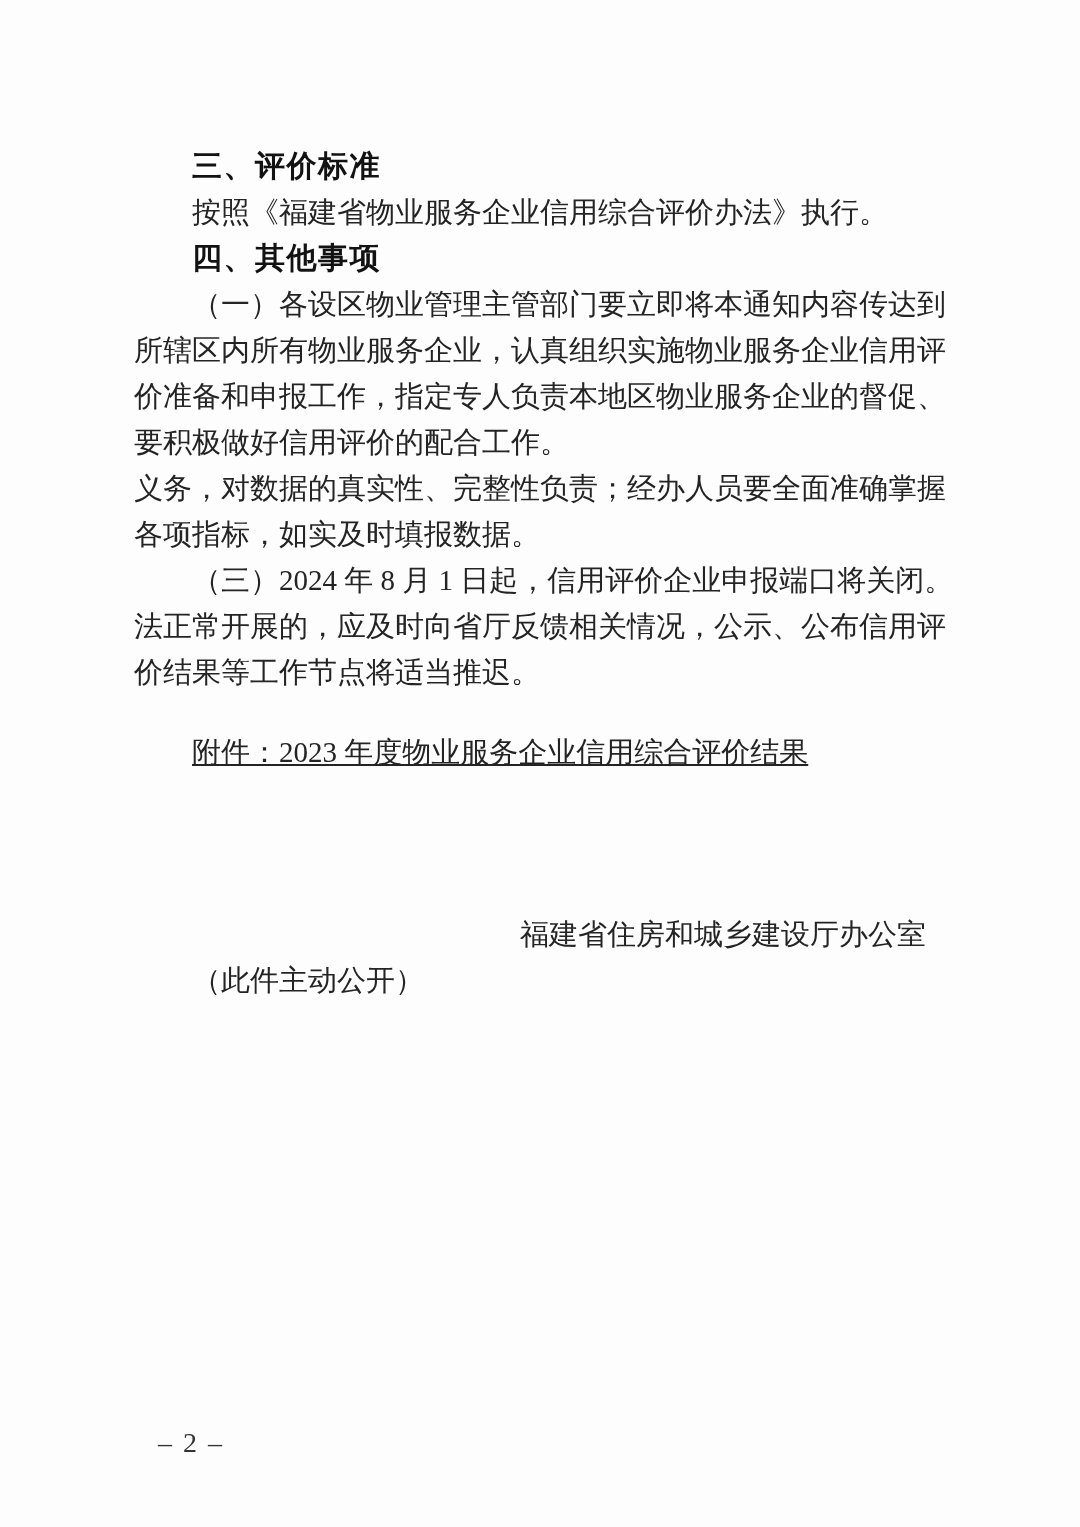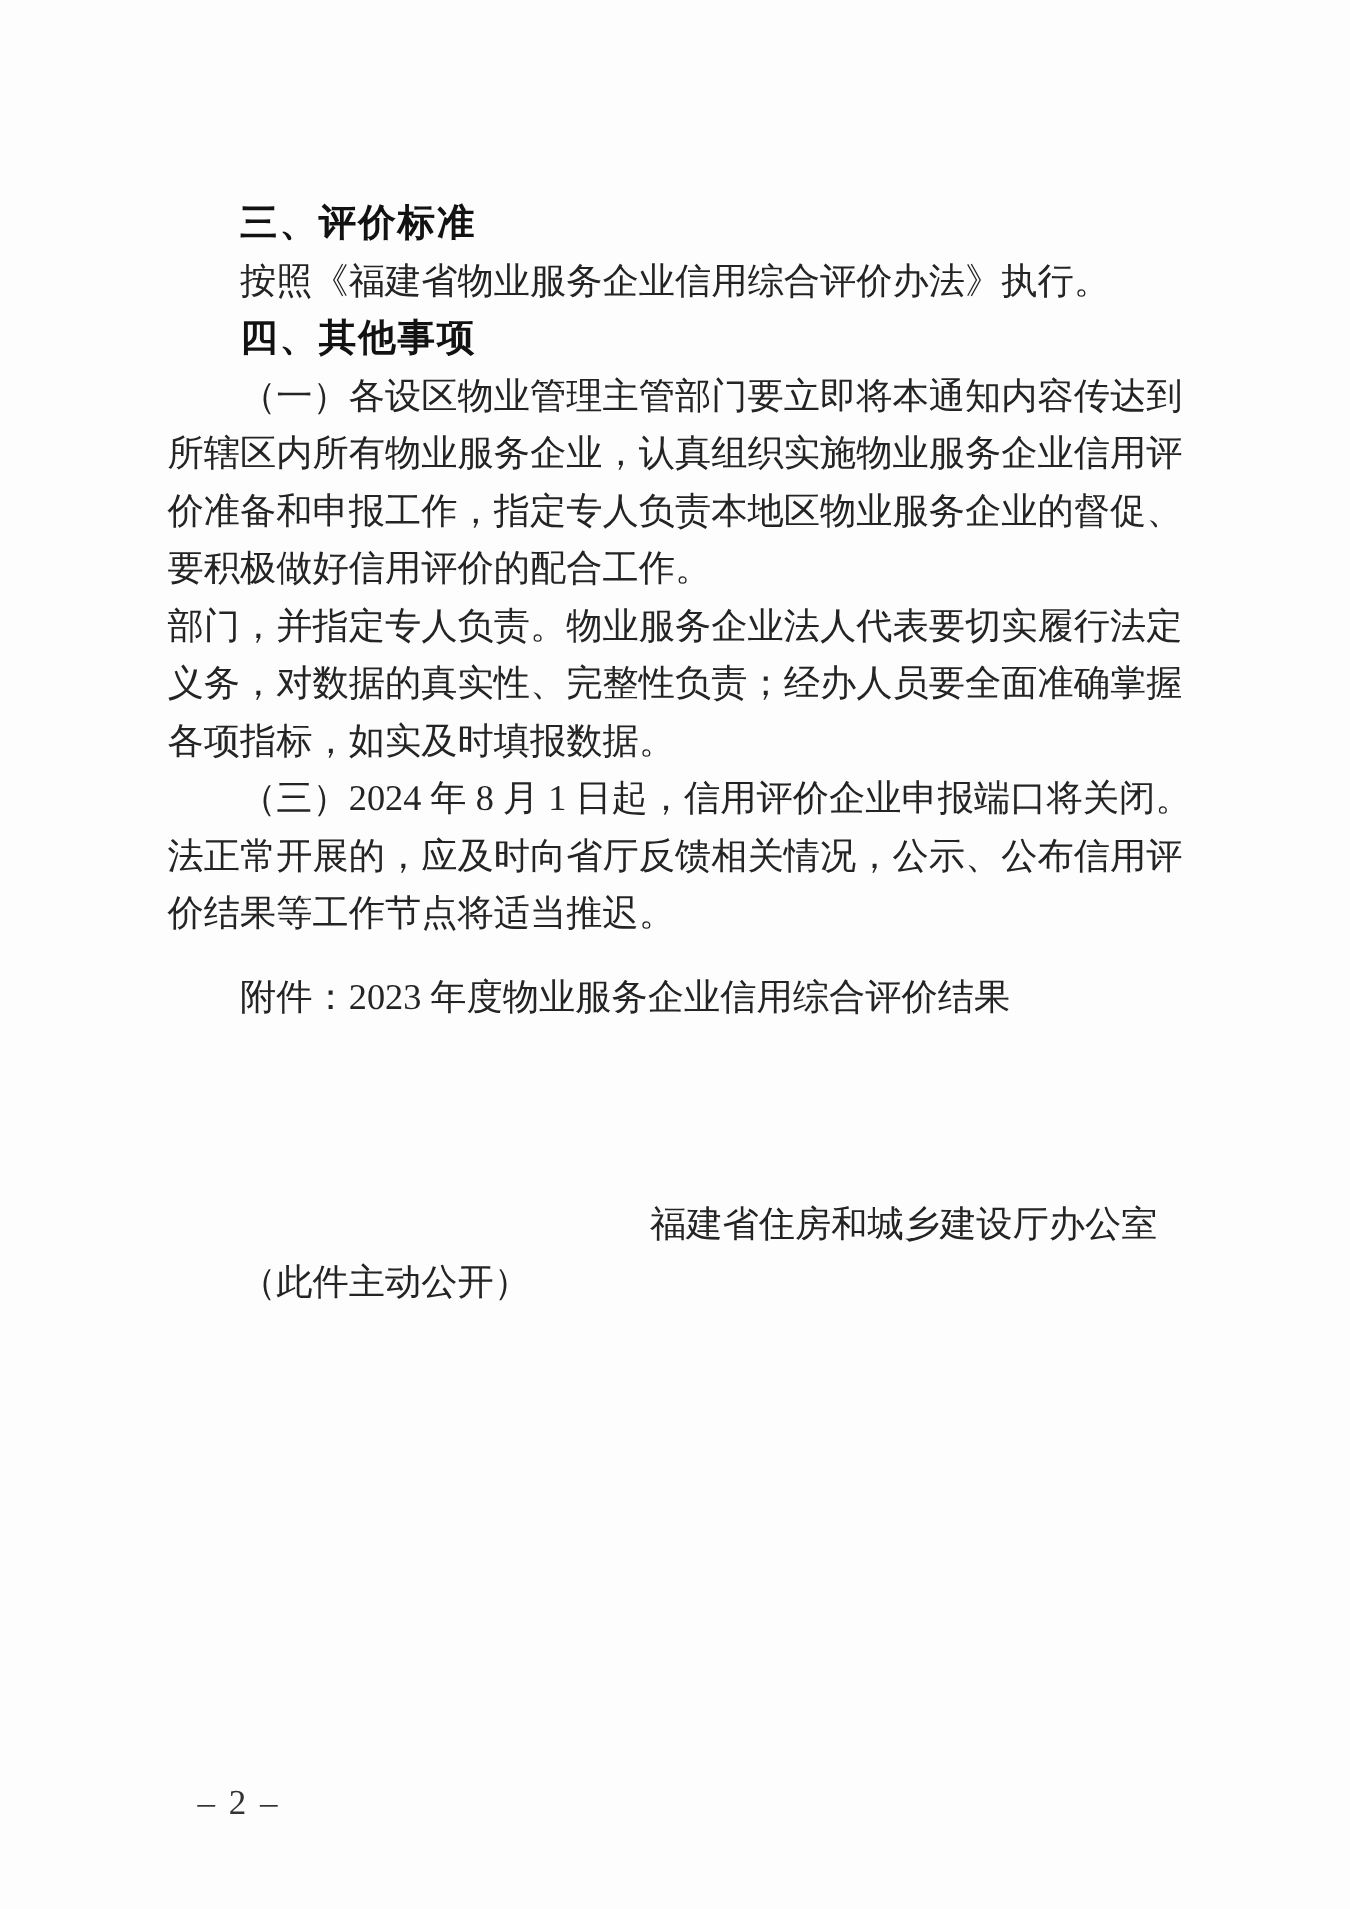--- a/index.html
+++ b/index.html
@@ -17,21 +17,21 @@
     left: 0;
     top: 0;
     width: 1080px;
     height: 1527px;
     background: #fdfdfd;
     overflow: hidden;
   }
   .content {
     position: absolute;
     left: 134px;
-    top: 156px;
+    top: 143px;
     width: 814px;
     color: #242424;
     font-size: 29px;
     line-height: 46px;
   }
   .line {
     white-space: nowrap;
     height: 46px;
   }
   .indent {
@@ -39,21 +39,22 @@
   }
   .heading {
     font-family: "Liberation Sans", "DejaVu Sans", sans-serif;
     font-weight: 700;
     font-size: 30px;
     letter-spacing: 1.5px;
     color: #121212;
     text-indent: 58px;
   }
   .attachment {
-    margin-top: 21px;
+    margin-top: 34px;
+    text-decoration: underline;
   }
   .sig-wrap {
     margin-top: 136px;
     text-align: right;
     padding-right: 22px;
   }
   .sig-inner {
     display: inline-block;
     text-align: left;
   }
@@ -81,21 +82,20 @@
     <div class="line heading">四、其他事项</div>
 
     <div>
       <div class="line indent">（一）各设区物业管理主管部门要立即将本通知内容传达到</div>
       <div class="line">所辖区内所有物业服务企业，认真组织实施物业服务企业信用评</div>
       <div class="line">价准备和申报工作，指定专人负责本地区物业服务企业的督促、</div>
       <div class="line">要积极做好信用评价的配合工作。</div>
     </div>
 
     <div>
-      <div class="line">部门，并指定专人负责。物业服务企业法人代表要切实履行法定</div>
       <div class="line">义务，对数据的真实性、完整性负责；经办人员要全面准确掌握</div>
       <div class="line">各项指标，如实及时填报数据。</div>
     </div>
 
     <div>
       <div class="line indent">（三）2024 年 8 月 1 日起，信用评价企业申报端口将关闭。</div>
       <div class="line">法正常开展的，应及时向省厅反馈相关情况，公示、公布信用评</div>
       <div class="line">价结果等工作节点将适当推迟。</div>
     </div>
 

